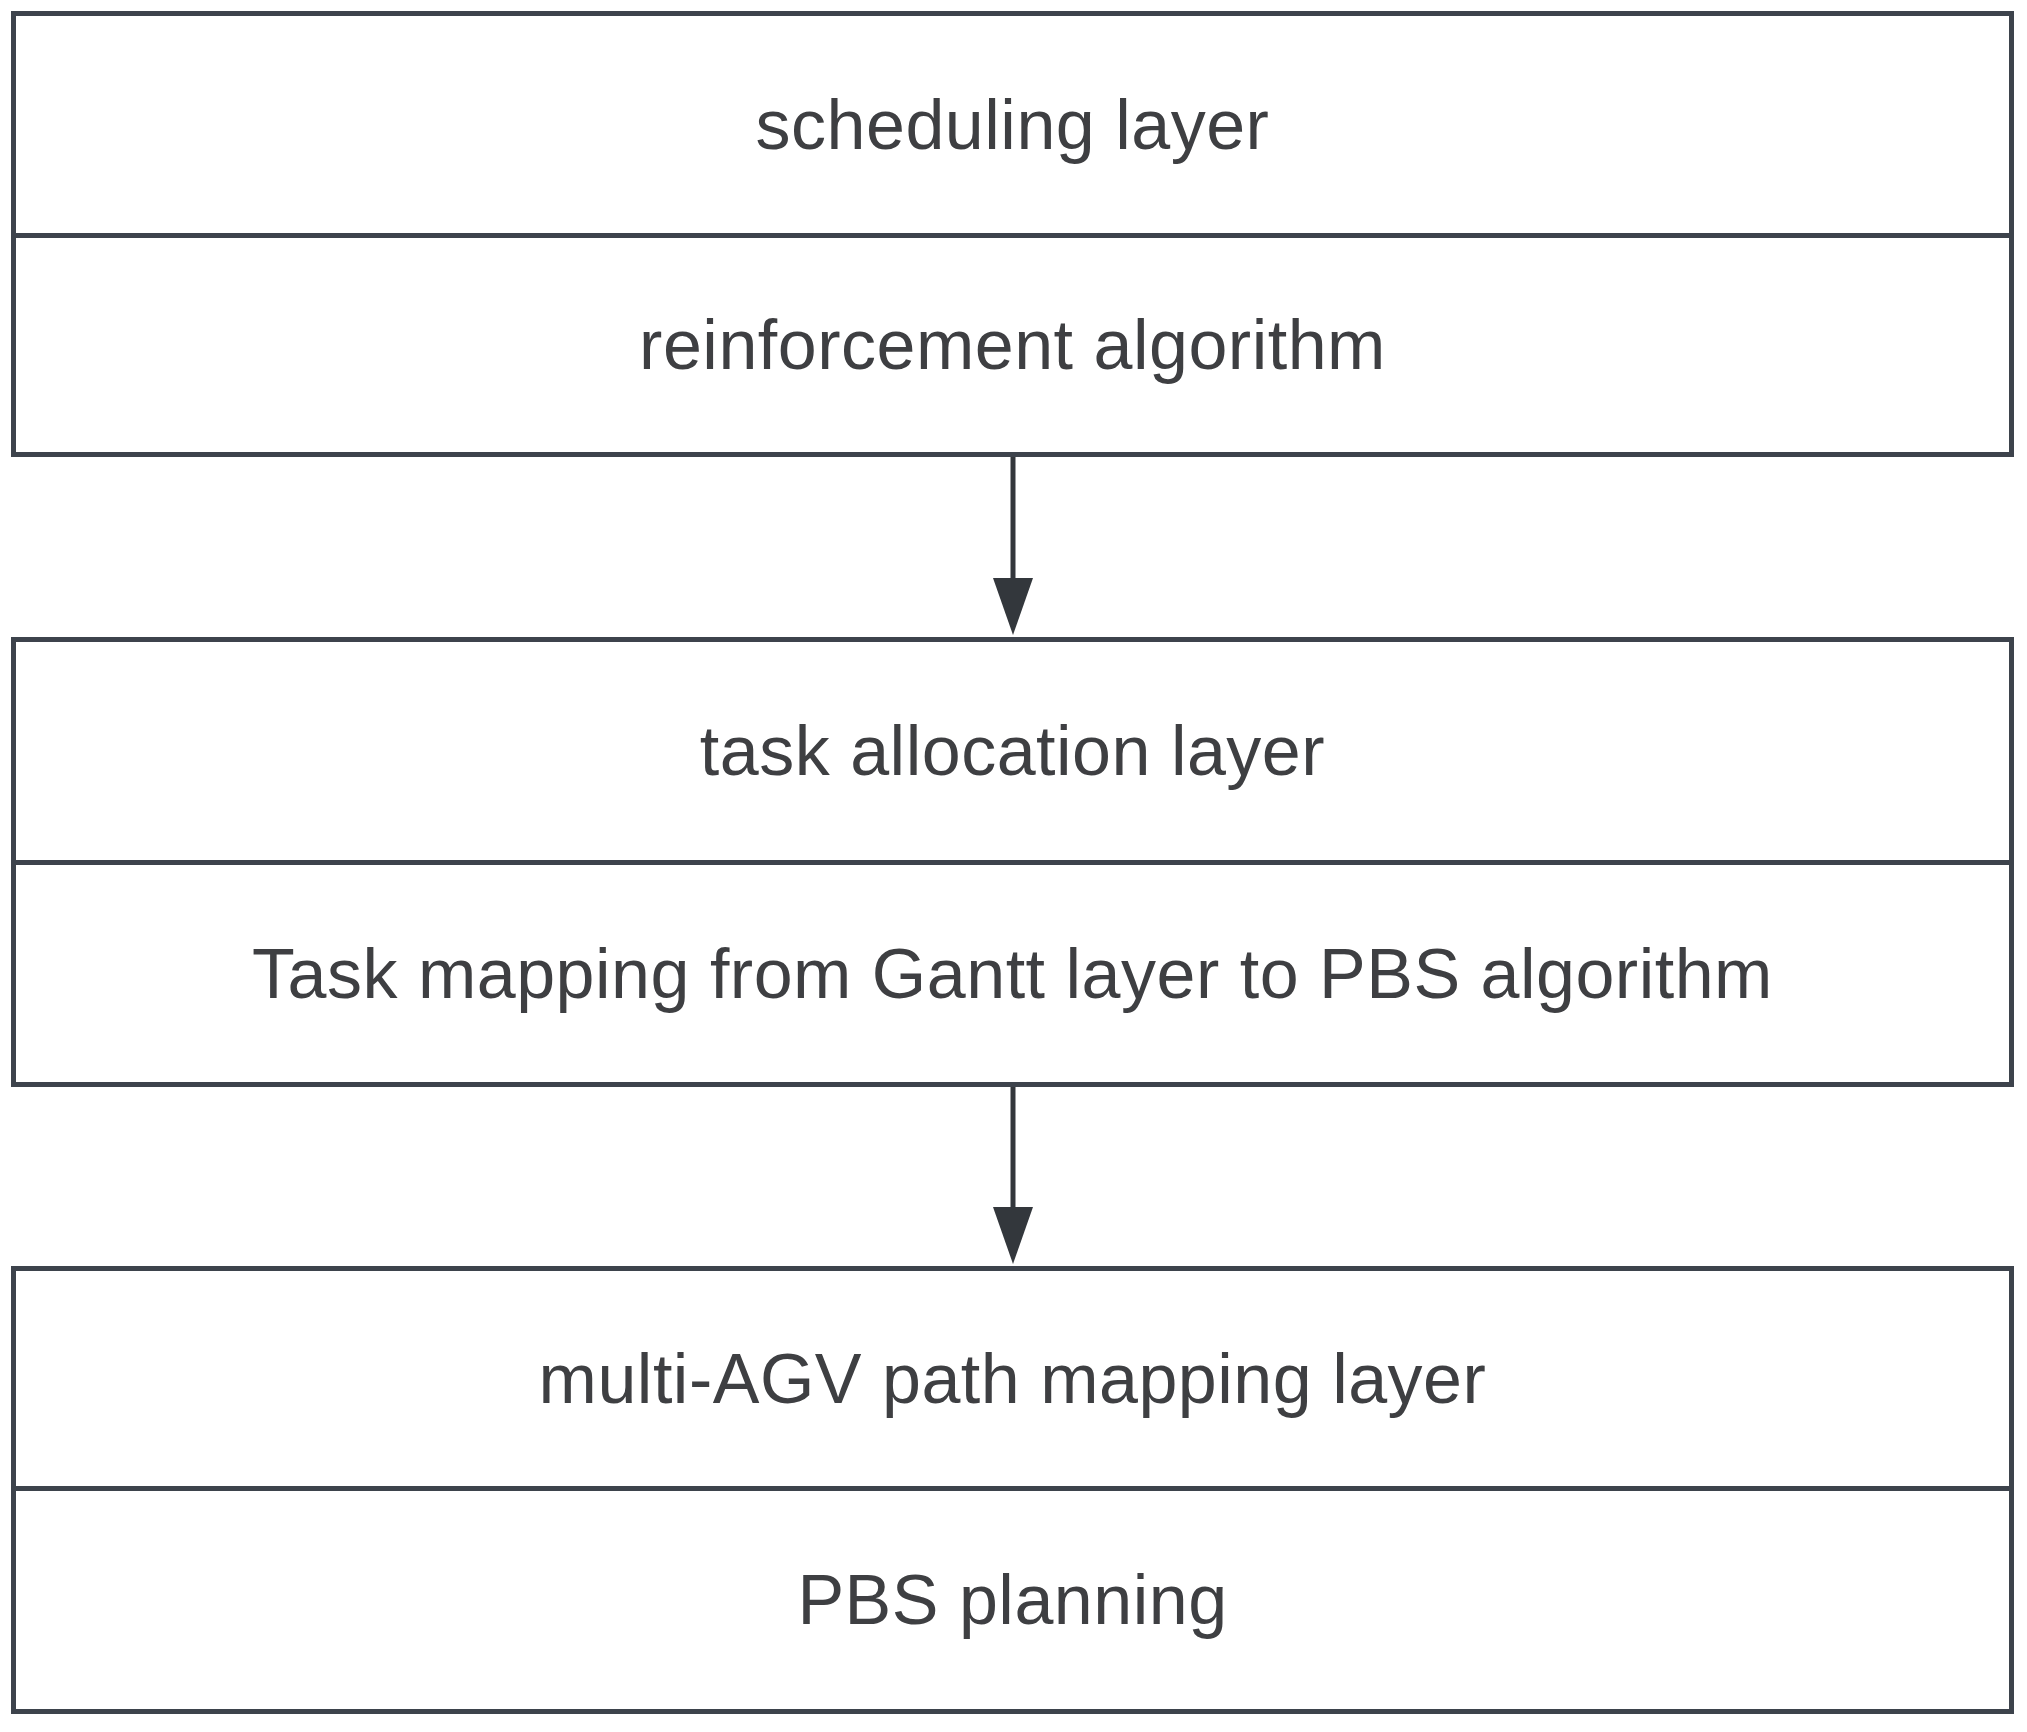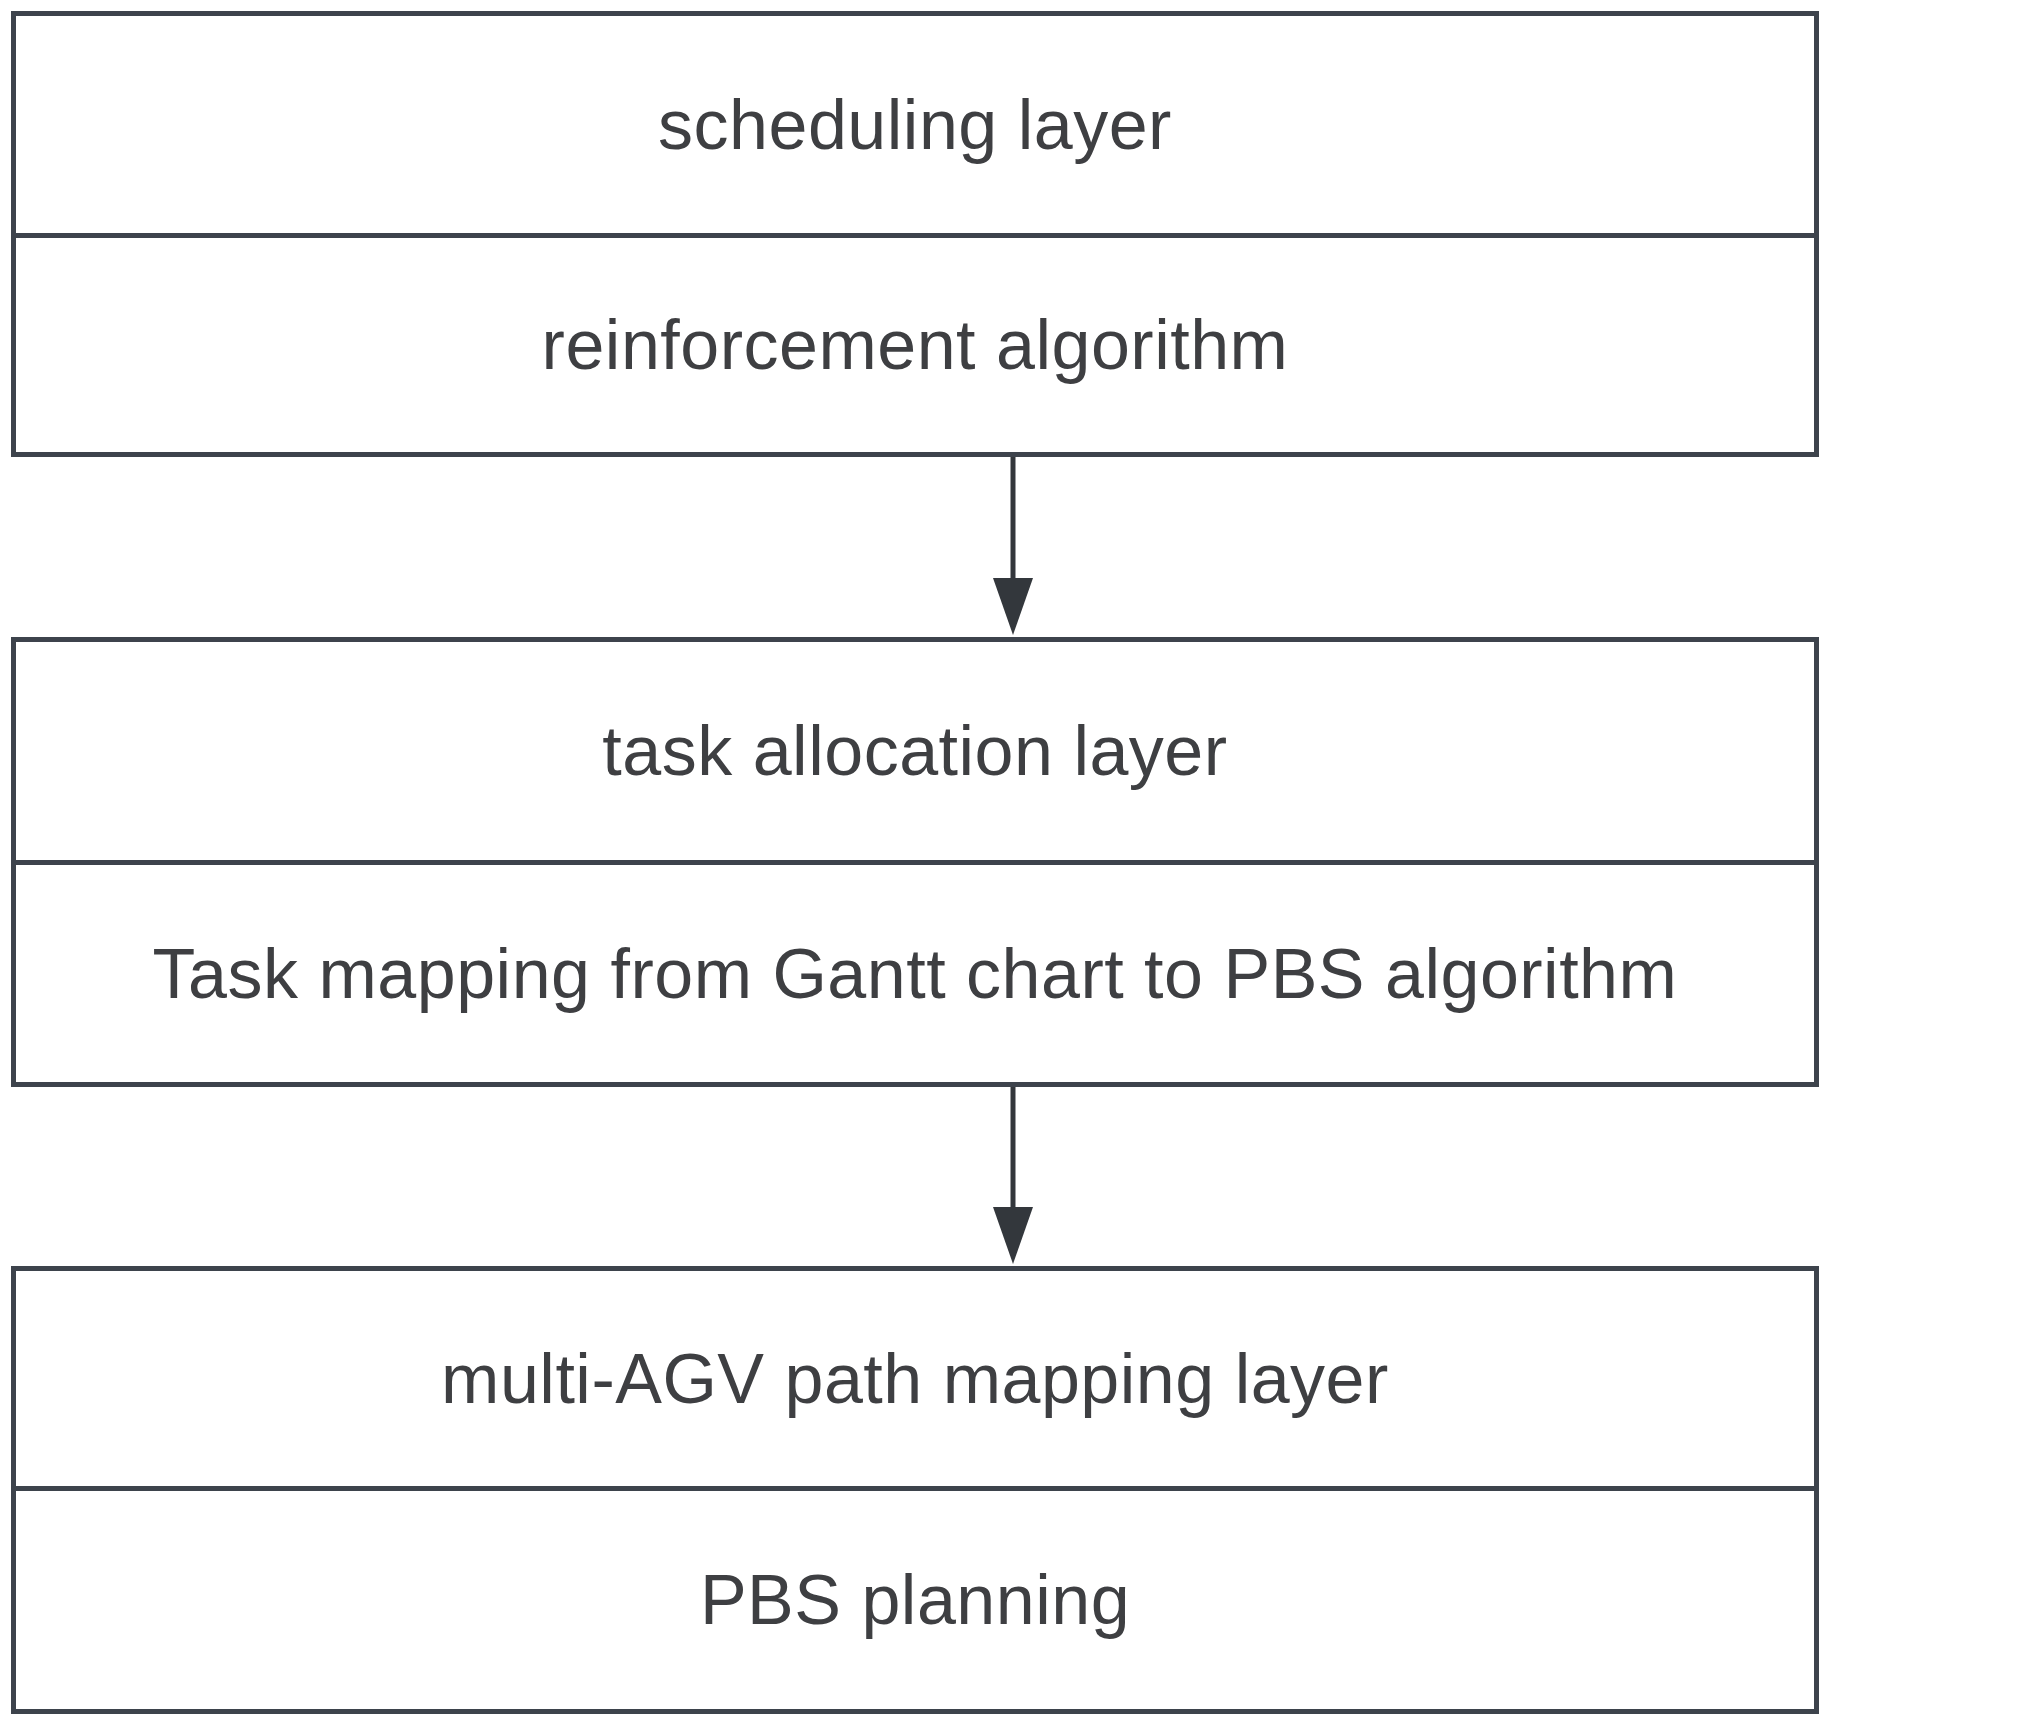--- a/index.html
+++ b/index.html
@@ -18,21 +18,21 @@
     position: relative;
     width: 2027px;
     height: 1732px;
     background: var(--bg-color);
     font-family: "Liberation Sans", "DejaVu Sans", sans-serif;
     overflow: hidden;
   }
   .layer-box {
     position: absolute;
     left: 11px;
-    width: 1808px;
+    width: 2003px;
     border: 5px solid var(--border-color);
     background: var(--bg-color);
     display: flex;
     flex-direction: column;
   }
   .layer-box .row {
     flex: 1;
     display: flex;
     align-items: center;
     justify-content: center;
@@ -70,21 +70,21 @@
     <div class="row">reinforcement algorithm</div>
   </div>
 
   <svg class="arrow" id="arrow-1" viewBox="0 0 50 180" aria-hidden="true">
     <line x1="25" y1="0" x2="25" y2="128" stroke="#33373c" stroke-width="5"></line>
     <polygon points="5,121 45,121 25,178" fill="#33373c"></polygon>
   </svg>
 
   <div class="layer-box" id="box-allocation">
     <div class="row">task allocation layer</div>
-    <div class="row">Task mapping from Gantt chart to PBS algorithm</div>
+    <div class="row">Task mapping from Gantt layer to PBS algorithm</div>
   </div>
 
   <svg class="arrow" id="arrow-2" viewBox="0 0 50 179" aria-hidden="true">
     <line x1="25" y1="0" x2="25" y2="127" stroke="#33373c" stroke-width="5"></line>
     <polygon points="5,120 45,120 25,177" fill="#33373c"></polygon>
   </svg>
 
   <div class="layer-box" id="box-planning">
     <div class="row">multi-AGV path mapping layer</div>
     <div class="row">PBS planning</div>

